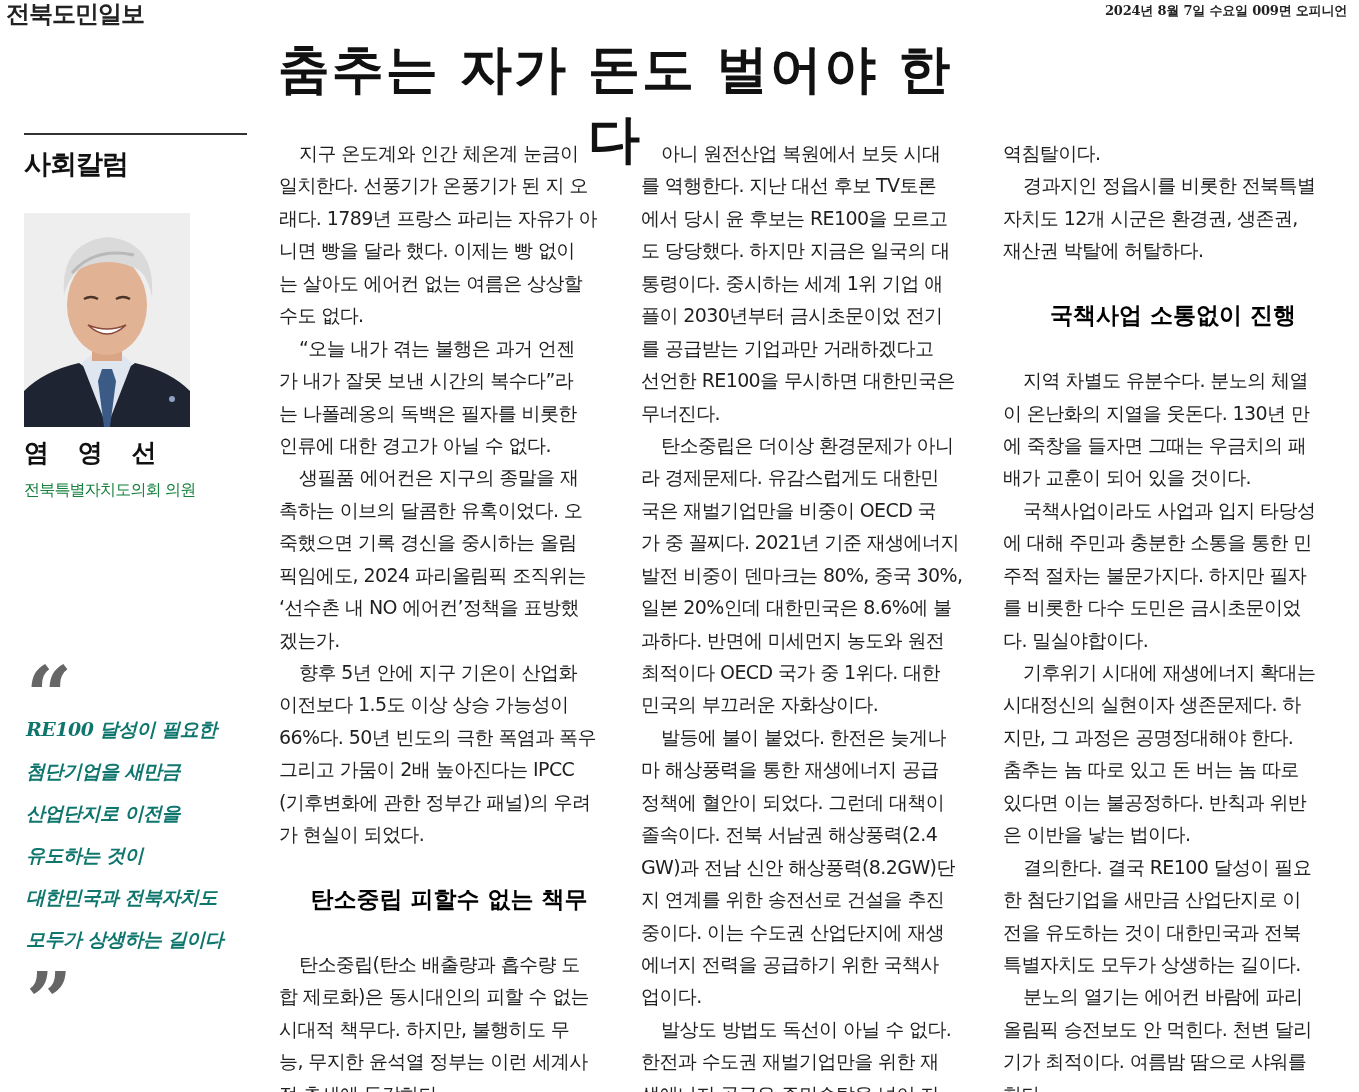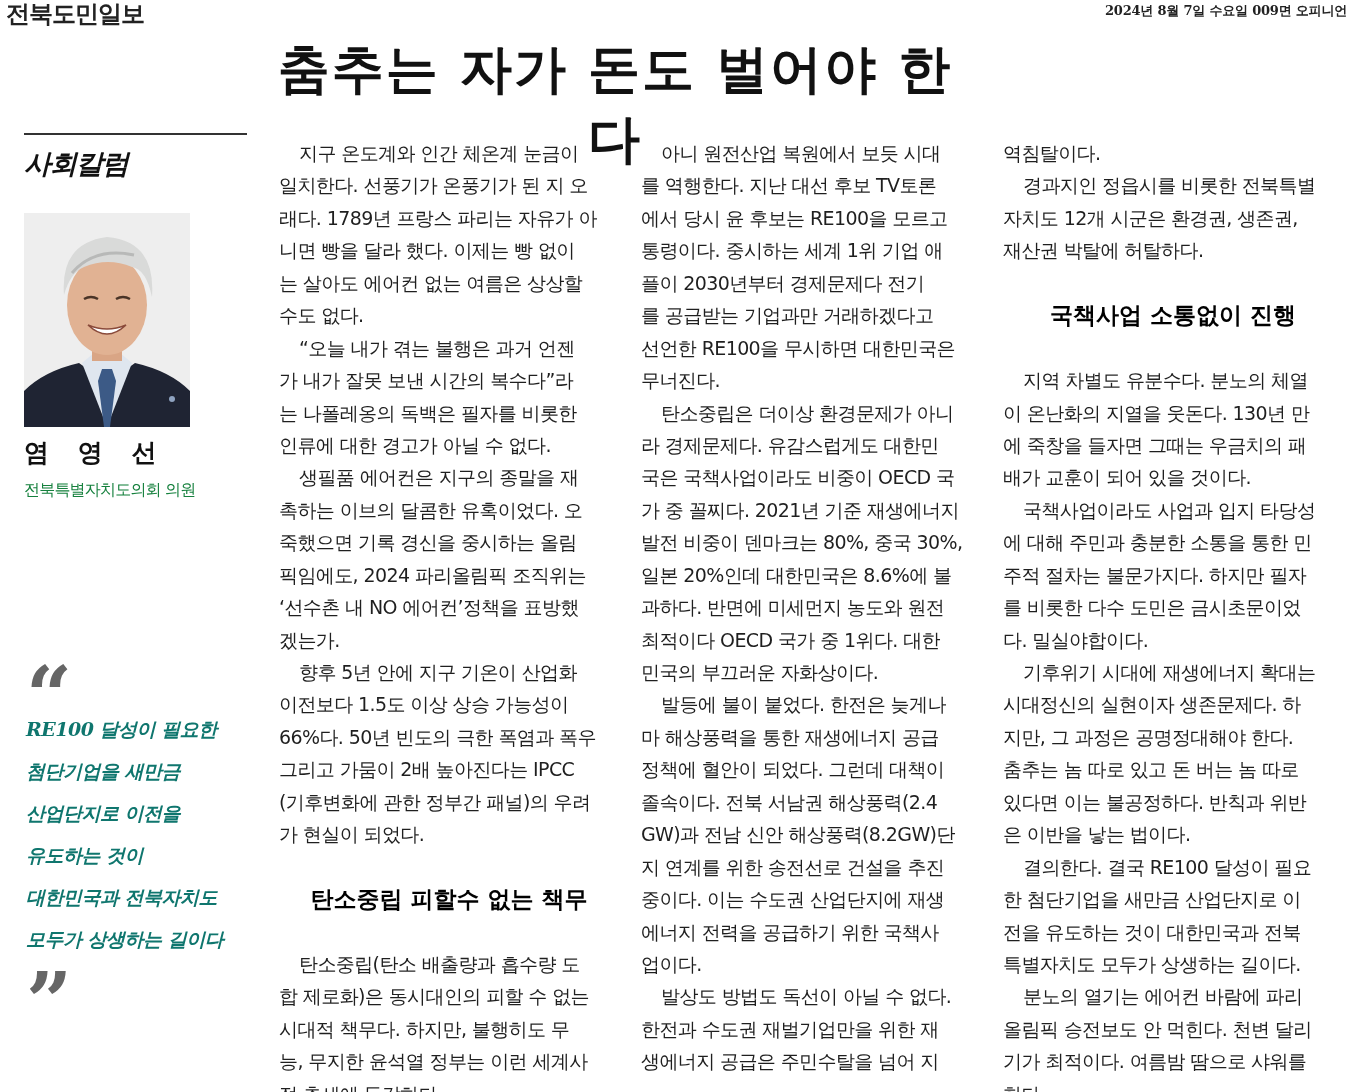--- a/index.html
+++ b/index.html
@@ -19,21 +19,21 @@
     }
     .headline {
       position: absolute; left: 270px; top: 34px; width: 690px; text-align: center;
       font-family: "DejaVu Sans", "Liberation Sans", sans-serif;
       font-weight: bold; font-size: 52px; letter-spacing: 2px; color: #111;
       line-height: 70px;
     }
     .side-rule { position: absolute; left: 24px; top: 133px; width: 223px; height: 2px; background: #333; }
     .section-label {
       position: absolute; left: 24px; top: 146px;
-      font-weight: bold; font-size: 27px; color: #111; letter-spacing: -1px; font-style: italic;
+      font-weight: bold; font-size: 27px; color: #111; letter-spacing: -1px;
     }
     .photo {
       position: absolute; left: 24px; top: 213px; width: 166px; height: 214px;
       background: #ececec; overflow: hidden;
     }
     .author-name {
       position: absolute; left: 24px; top: 436px;
       font-weight: bold; font-size: 25px; letter-spacing: 10px; color: #111; text-align: center;
     }
     .author-title {
@@ -146,28 +146,29 @@
     <div class="line indent">탄소중립(탄소 배출량과 흡수량 도</div>
     <div class="line">합 제로화)은 동시대인의 피할 수 없는</div>
     <div class="line">시대적 책무다. 하지만, 불행히도 무</div>
     <div class="line">능, 무지한 윤석열 정부는 이런 세계사</div>
     <div class="line">적 추세에 둔감하다.</div>
   </div>
 <div class="col col-2">
     <div class="line indent">아니 원전산업 복원에서 보듯 시대</div>
     <div class="line">를 역행한다. 지난 대선 후보 TV토론</div>
     <div class="line">에서 당시 윤 후보는 RE100을 모르고</div>
+    <div class="line">도 당당했다. 하지만 지금은 일국의 대</div>
     <div class="line">통령이다. 중시하는 세계 1위 기업 애</div>
-    <div class="line">플이 2030년부터 경제문제다 전기</div>
+    <div class="line">플이 2030년부터 금시초문이었 전기</div>
     <div class="line">를 공급받는 기업과만 거래하겠다고</div>
     <div class="line">선언한 RE100을 무시하면 대한민국은</div>
     <div class="line">무너진다.</div>
     <div class="line indent">탄소중립은 더이상 환경문제가 아니</div>
     <div class="line">라 경제문제다. 유감스럽게도 대한민</div>
-    <div class="line">국은 국책사업이라도 비중이 OECD 국</div>
+    <div class="line">국은 재벌기업만을 비중이 OECD 국</div>
     <div class="line">가 중 꼴찌다. 2021년 기준 재생에너지</div>
     <div class="line">발전 비중이 덴마크는 80%, 중국 30%,</div>
     <div class="line">일본 20%인데 대한민국은 8.6%에 불</div>
     <div class="line">과하다. 반면에 미세먼지 농도와 원전</div>
     <div class="line">최적이다 OECD 국가 중 1위다. 대한</div>
     <div class="line">민국의 부끄러운 자화상이다.</div>
     <div class="line indent">발등에 불이 붙었다. 한전은 늦게나</div>
     <div class="line">마 해상풍력을 통한 재생에너지 공급</div>
     <div class="line">정책에 혈안이 되었다. 그런데 대책이</div>
     <div class="line">졸속이다. 전북 서남권 해상풍력(2.4</div>

